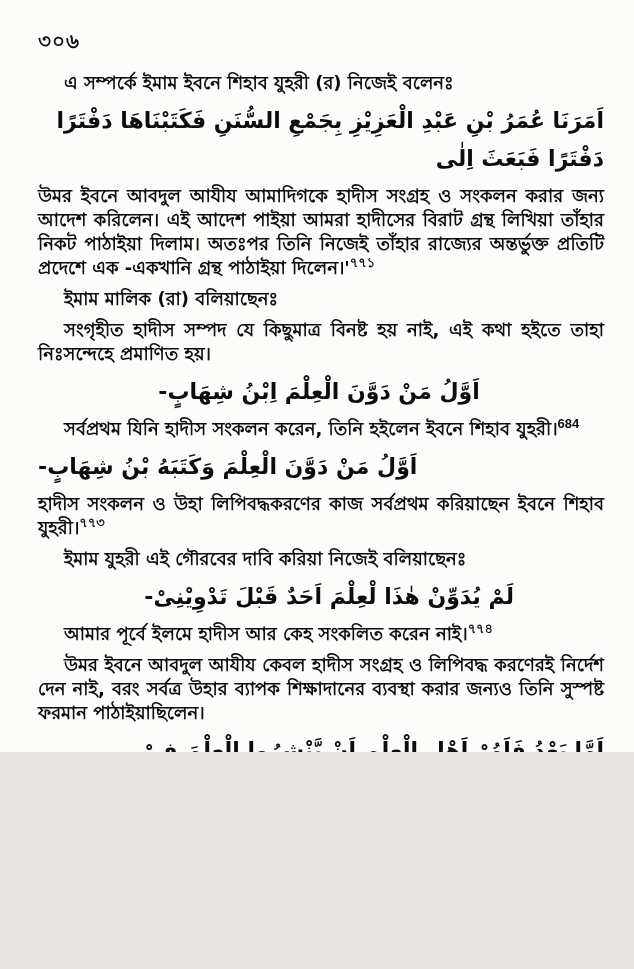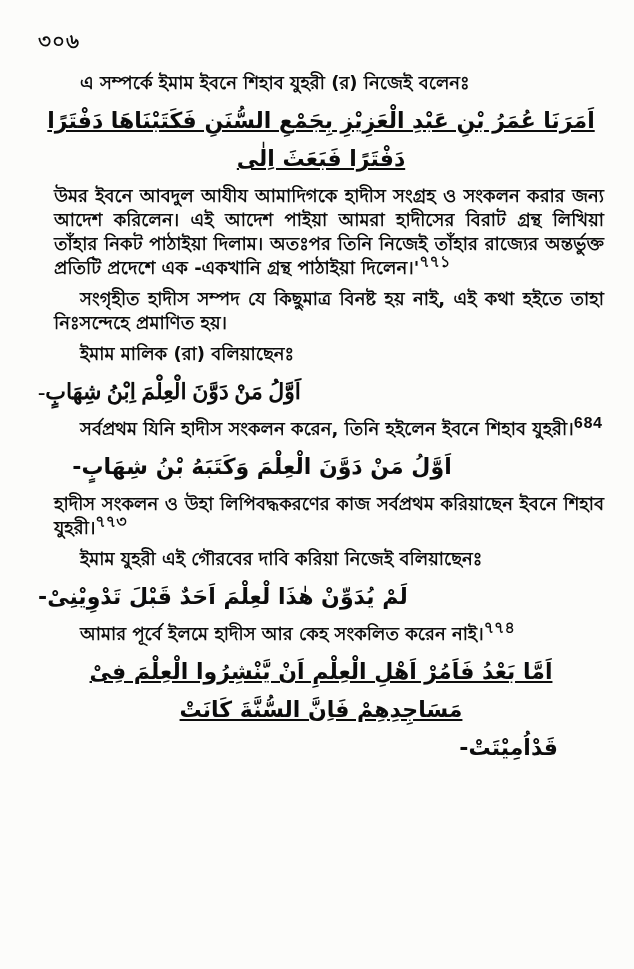--- a/index.html
+++ b/index.html
@@ -1,74 +1,75 @@
 <!DOCTYPE html>
 <html><head>
 <meta charset="utf-8">
 <style>
   html,body{margin:0;padding:0;background:#e8e6e2;}
   .page{
-    width:634px;height:969px;box-sizing:border-box;
+    width:634px;height:752px;box-sizing:border-box;
     background:#fcfcfa;color:#0d0d0d;position:relative;overflow:hidden;
     padding:26px 30px 0 38px;
     font-family:"Liberation Serif","DejaVu Sans",serif;
   }
   .hdr{display:flex;justify-content:space-between;align-items:baseline;
     font-weight:700;font-size:20px;margin-bottom:12px;
     font-family:"DejaVu Sans",sans-serif;}
   .hdr .pgnum{letter-spacing:1px;}
   .bn{font-family:"DejaVu Sans",sans-serif;font-weight:700;
-    font-size:18px;line-height:24px;text-align:justify;margin:0 0 7px 16px;}
+    font-size:18px;line-height:24px;text-align:justify;margin:0 0 7px 0;}
   .indent{text-indent:26px;}
   .ar{font-family:"DejaVu Sans",sans-serif;direction:rtl;unicode-bidi:embed;
     font-weight:700;font-size:22px;line-height:38px;margin:2px 0 6px 0;}
-  .ctr{text-align:center;text-decoration:underline;}   
-  .q2{text-align:left;padding-right:4px;font-family:Liberation Serif, serif;}
-  .q3{text-align:center;padding-right:118px;}
-  .q4{text-align:left;padding-right:90px;}
+  .ctr{text-align:right;}   
+  .q2{text-align:center;padding-right:4px;}
+  .q3{text-align:left;padding-right:118px;}
+  .q4{text-align:right;padding-right:90px;}
   .q5l2{text-align:right;padding-right:46px;}
-  sup.ref{font-size:16px;font-weight:700;line-height:0;vertical-align:super;
-    font-family:Liberation Mono, monospace;}
+  sup.ref{font-size:13px;font-weight:700;line-height:0;vertical-align:super;
+    font-family:Liberation Sans, sans-serif;}
 </style>
 </head>
 <body>
 
 <div class="page">
 
   <div class="hdr">
     <span class="pgnum" lang="bn">৩০৬</span>
   </div>
 
   <p class="bn indent" lang="bn">এ সম্পর্কে ইমাম ইবনে শিহাব যুহরী (র) নিজেই বলেনঃ</p>
 
   <div class="ar" lang="ar">
     <div class="ctr">اَمَرَنَا عُمَرُ بْنِ عَبْدِ الْعَزِيْزِ بِجَمْعِ السُّنَنِ فَكَتَبْنَاهَا دَفْتَرًا دَفْتَرًا فَبَعَثَ اِلٰى</div>
   </div>
 
   <p class="bn" lang="bn"><span>উমর ইবনে আবদুল আযীয আমাদিগকে হাদীস সংগ্রহ ও সংকলন করার জন্য আদেশ করিলেন। এই আদেশ পাইয়া আমরা হাদীসের বিরাট গ্রন্থ লিখিয়া তাঁহার নিকট পাঠাইয়া দিলাম। অতঃপর তিনি নিজেই তাঁহার রাজ্যের অন্তর্ভুক্ত প্রতিটি প্রদেশে এক -একখানি গ্রন্থ পাঠাইয়া দিলেন।'</span><sup class="ref">৭৭১</sup></p>
 
+  <p class="bn indent" lang="bn">ইমাম মালিক (রা) বলিয়াছেনঃ</p>
+
   <p class="bn indent" lang="bn">সংগৃহীত হাদীস সম্পদ যে কিছুমাত্র বিনষ্ট হয় নাই, এই কথা হইতে তাহা নিঃসন্দেহে প্রমাণিত হয়।</p>
-
-  <p class="bn indent" lang="bn">ইমাম মালিক (রা) বলিয়াছেনঃ</p>
 
   <div class="ar q2" lang="ar">اَوَّلُ مَنْ دَوَّنَ الْعِلْمَ اِبْنُ شِهَابٍ-</div>
 
   <p class="bn indent" lang="bn"><span>সর্বপ্রথম যিনি হাদীস সংকলন করেন, তিনি হইলেন ইবনে শিহাব যুহরী।</span><sup class="ref">684</sup></p>
 
 
   <div class="ar q3" lang="ar">اَوَّلُ مَنْ دَوَّنَ الْعِلْمَ وَكَتَبَهُ بْنُ شِهَابٍ-</div>
 
   <p class="bn" lang="bn"><span>হাদীস সংকলন ও উহা লিপিবদ্ধকরণের কাজ সর্বপ্রথম করিয়াছেন ইবনে শিহাব যুহরী।</span><sup class="ref">৭৭৩</sup></p>
 
   <p class="bn indent" lang="bn">ইমাম যুহরী এই গৌরবের দাবি করিয়া নিজেই বলিয়াছেনঃ</p>
 
   <div class="ar q4" lang="ar">لَمْ يُدَوِّنْ هٰذَا لْعِلْمَ اَحَدٌ قَبْلَ تَدْوِيْنِىْ-</div>
 
   <p class="bn indent" lang="bn"><span>আমার পূর্বে ইলমে হাদীস আর কেহ সংকলিত করেন নাই।</span><sup class="ref">৭৭৪</sup></p>
 
+  <p class="bn indent" lang="bn">উমর ইবনে আবদুল আযীয কেবল হাদীস সংগ্রহ ও লিপিবদ্ধ করণেরই নির্দেশ দেন নাই, বরং সর্বত্র উহার ব্যাপক শিক্ষাদানের ব্যবস্থা করার জন্যও তিনি সুস্পষ্ট ফরমান পাঠাইয়াছিলেন।</p>
 
 
   <div class="ar" lang="ar">
     <div class="ctr">اَمَّا بَعْدُ فَاَمُرْ اَهْلِ الْعِلْمِ اَنْ يَّنْشِرُوا الْعِلْمَ فِىْ مَسَاجِدِهِمْ فَاِنَّ السُّنَّةَ كَانَتْ</div>
     <div class="q5l2">قَدْاُمِيْتَتْ-</div>
   </div>
 
 </div>
 
 </body></html>

